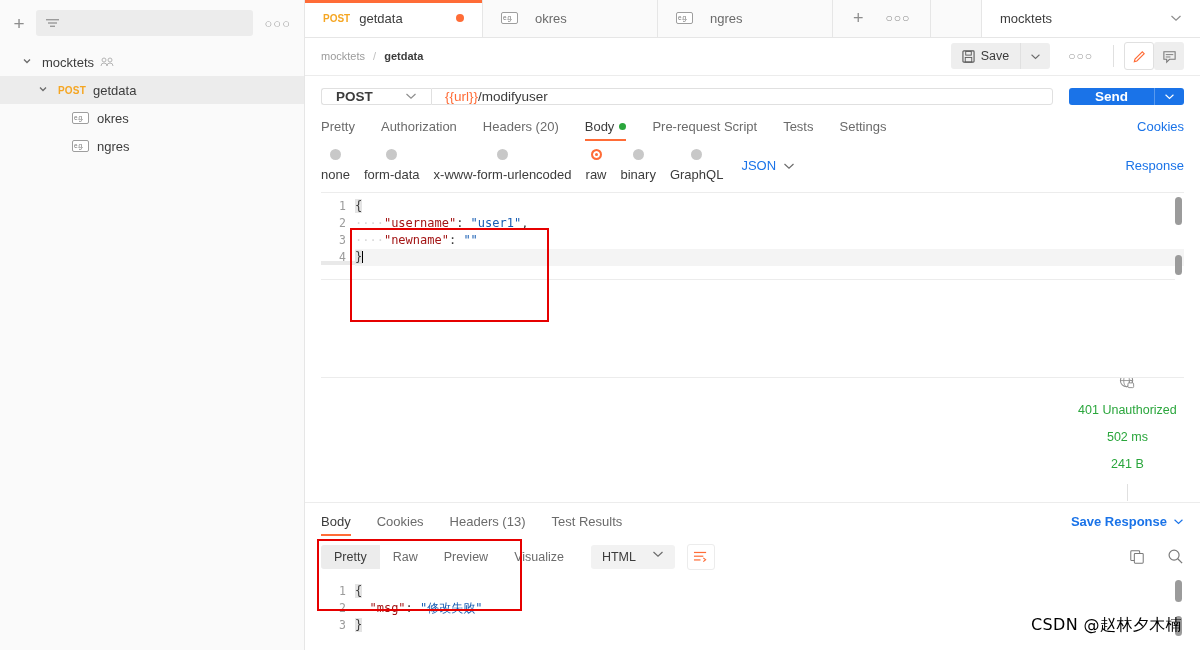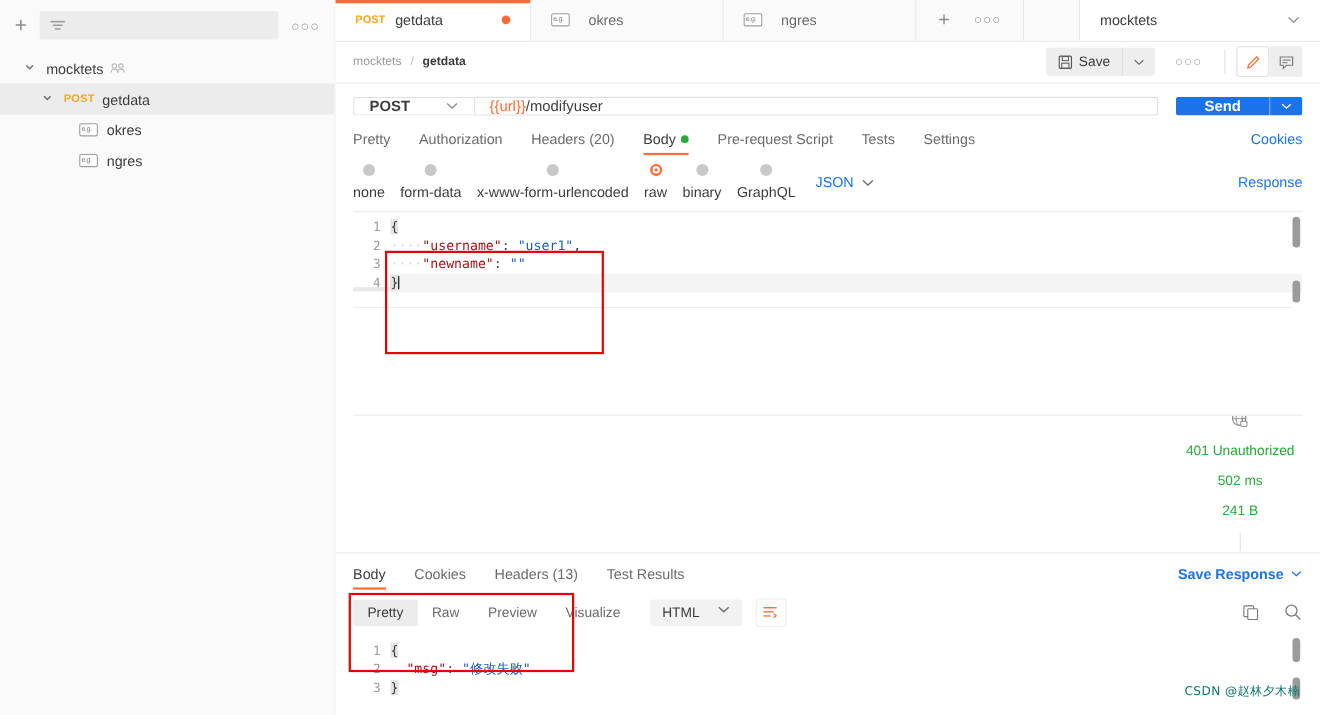--- a/index.html
+++ b/index.html
@@ -248,21 +248,21 @@
   .respbody{ position:relative; margin:0 16px; height:92px; overflow:hidden;}
   .respbody .editor{ position:absolute; inset:0; }
   .rb-scroll{
     position:absolute; right:2px; top:2px; width:7px; height:22px; background:#9b9b9b; border-radius:4px;
   }
   .rb-scroll2{
     position:absolute; right:2px; top:38px; width:7px; height:20px; background:#9b9b9b; border-radius:4px;
   }
 
   .watermark{
-    position:absolute; right:18px; bottom:14px; color:#0f766e; font-size:11px;
+    position:absolute; right:18px; bottom:14px; color:#000000; font-size:16px;
     font-family:"DejaVu Sans","Liberation Sans",sans-serif; letter-spacing:.4px;
   }
   svg{ display:block; }
 </style>
 </head>
 <body>
 
 <div class="app">
 
   <div class="sidebar">

